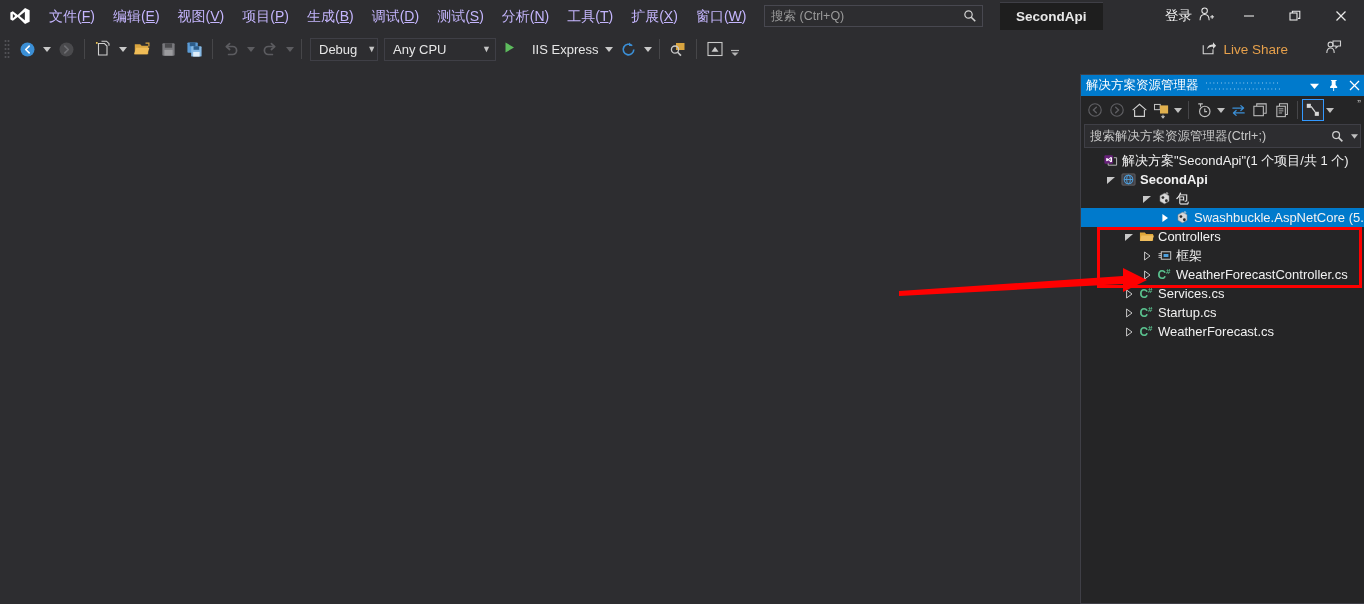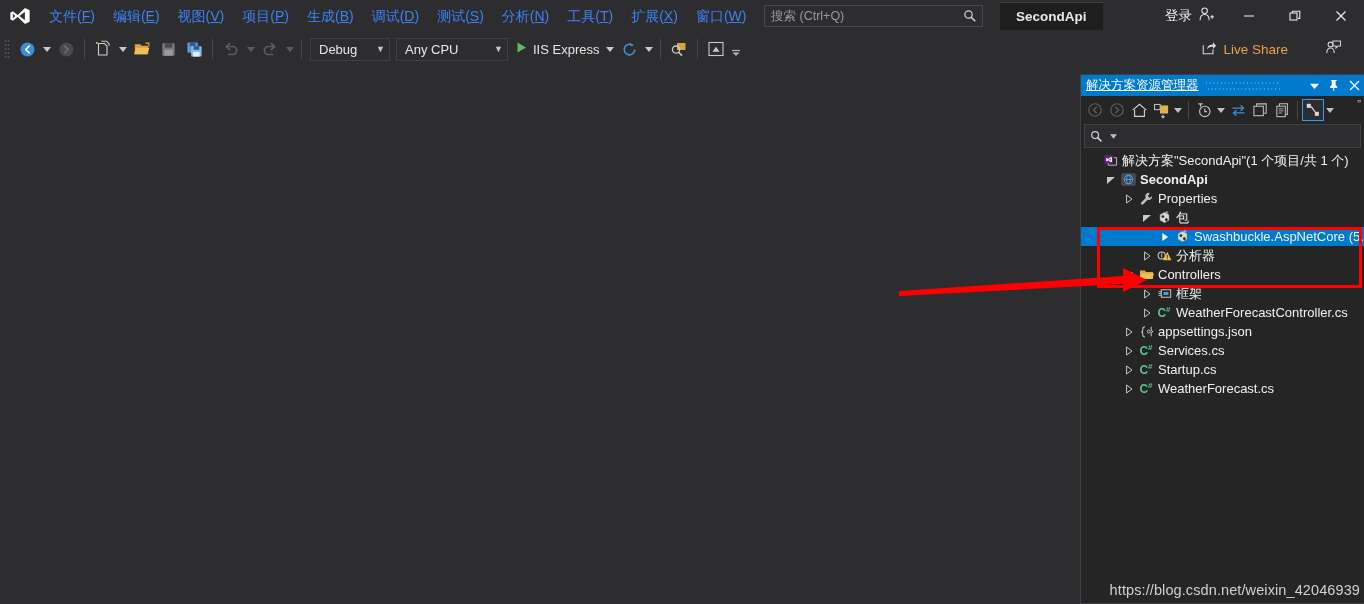--- a/index.html
+++ b/index.html
@@ -15,21 +15,21 @@
   
   .titlebar {
     position: absolute; left: 0; top: 0; width: 1364px; height: 32px;
     background: #2d2d30; display: flex; align-items: center;
   }
   .vs-logo {
     width: 40px; height: 32px; display: flex; align-items: center; justify-content: center;
   }
   .menu { display: flex; align-items: center; height: 32px; }
   .menu-item {
-    color: #3b82f6; font-size: 14px; padding: 0 9px; height: 32px;
+    color: #c4b5fd; font-size: 14px; padding: 0 9px; height: 32px;
     line-height: 32px; white-space: nowrap; cursor: default;
   }
   .menu-item .mn { text-decoration: underline; }
 
   .search-box {
     position: absolute; left: 764px; top: 5px; width: 219px; height: 22px;
     background: #2d2d30; border: 1px solid #484850; display: flex; align-items: center;
   }
   .search-box input {
     flex: 1; background: transparent; border: none; outline: none;
@@ -65,38 +65,38 @@
   }
   .tb-caret { width: 13px; height: 26px; display: flex; align-items: center; justify-content: center; }
   .tb-sep { width: 1px; height: 20px; background: #464649; margin: 0 5px; }
   .combo {
     height: 23px; border: 1px solid #3f3f46; background: #2d2d30; color: #e6e6e6;
     font-size: 13px; display: flex; align-items: center; justify-content: space-between;
     padding: 0 4px 0 8px; margin: 0 3px;
   }
   .combo .cv { white-space: nowrap; }
   .combo .cc { margin-left: 10px; color: #c5c5c5; font-size: 9px; }
-  .run-btn { display: flex; align-items: center; height: 26px; padding: 0 4px; gap: 5px; }
+  .run-btn { display: flex; align-items: center; height: 26px; padding: 0 4px; gap: 16px; }
   .run-label { color: #e6e6e6; font-size: 13px; white-space: nowrap; }
   .live-share {
     position: absolute; right: 72px; top: 4px; height: 26px; display: flex;
     align-items: center; gap: 6px; color: #e6a04b; font-size: 13.5px; padding: 0 4px;
   }
   .ls-person { position: absolute; right: 22px; top: 7px; }
 
   
   .solexp {
     position: absolute; left: 1080px; top: 74px; width: 284px; height: 530px;
     background: #252526; border: 1px solid #3f3f46; border-right: none;
   }
   .se-header {
     height: 21px; background: #007acc; display: flex; align-items: center;
     padding-left: 5px; color: #ffffff; font-size: 12.5px; position: relative;
   }
-  .se-title { white-space: nowrap; text-decoration: underline; }
+  .se-title { white-space: nowrap; }
   .se-dots { flex: 1; margin: 0 6px; height: 12px; overflow: hidden; opacity: .75; }
   .se-hbtn { width: 20px; height: 21px; display: flex; align-items: center; justify-content: center; }
 
   .se-toolbar {
     height: 28px; display: flex; align-items: center; padding: 0 3px; gap: 0px;
     background: #252526; position: relative;
   }
   .se-tb { width: 22px; height: 22px; display: flex; align-items: center; justify-content: center; }
   .se-tb-caret { width: 12px; height: 22px; display: flex; align-items: center; justify-content: center; }
   .se-tb.active { border: 1px solid #3399ff; background: #2d2d30; }
@@ -305,21 +305,21 @@
       </svg>
     </span>
     <span class="tb-caret">
       <svg width="8" height="5" viewBox="0 0 8 5">
           <path d="M0 0 L8 0 L4 5 Z" fill="#5c5c60"></path>
         </svg>
     </span>
 
     <span class="tb-sep"></span>
 
-    <div class="combo" style="width:80px">
+    <div class="combo" style="width:68px">
       <span class="cv">Debug</span>
       <span class="cc">▼</span>
     </div>
     <div class="combo" style="width:112px">
       <span class="cv">Any CPU</span>
       <span class="cc">▼</span>
     </div>
 
     <div class="run-btn">
       <span>
@@ -538,20 +538,21 @@
       </span>
       <span class="se-tb-caret">
         <svg width="8" height="5" viewBox="0 0 8 5">
             <path d="M0 0 L8 0 L4 5 Z" fill="#c0c0c0"></path>
           </svg>
       </span>
       <span class="se-overflow">”</span>
     </div>
 
     <div class="se-search">
+      <input type="text" placeholder="搜索解决方案资源管理器(Ctrl+;)" style="">
       <span style="width:22px;display:flex;align-items:center;justify-content:center">
         <svg width="13" height="13" viewBox="0 0 16 16">
           <circle cx="6.3" cy="6.3" r="4.2" fill="none" stroke="#d0d0d0" stroke-width="1.5"></circle>
           <line x1="9.4" y1="9.4" x2="14" y2="14" stroke="#d0d0d0" stroke-width="2"></line>
         </svg>
       </span>
       <span style="width:12px;display:flex;align-items:center;justify-content:center">
         <svg width="7" height="5" viewBox="0 0 8 5">
             <path d="M0 0 L8 0 L4 5 Z" fill="#c0c0c0"></path>
           </svg>
@@ -579,33 +580,20 @@
           <span class="ticon">
             <svg width="15" height="15" viewBox="0 0 16 16">
               <rect x="1" y="2" width="14" height="12" rx="1" fill="#3f3f46" stroke="#6d6d70" stroke-width="0.8"></rect>
               <circle cx="8" cy="8" r="4.6" fill="none" stroke="#4ea0dd" stroke-width="1.1"></circle>
               <ellipse cx="8" cy="8" rx="2" ry="4.6" fill="none" stroke="#4ea0dd" stroke-width="1"></ellipse>
               <line x1="3.4" y1="8" x2="12.6" y2="8" stroke="#4ea0dd" stroke-width="1"></line>
             </svg>
           </span>
           <span class="tlabel">SecondApi</span>
         </div>
-        <div class="tnode" style="padding-left: 40px;">
-          <span class="expander">
-            <svg width="10" height="10" viewBox="0 0 10 10">
-              <path d="M2.6 1 L8 5 L2.6 9 Z" fill="none" stroke="#c8c8c8" stroke-width="1"></path>
-            </svg>
-          </span>
-          <span class="ticon">
-            <svg width="15" height="15" viewBox="0 0 16 16">
-              <path d="M10.6 2 a3.6 3.6 0 0 0 -3.4 5.4 L2.4 12.2 a1.4 1.4 0 0 0 2 2 L9.2 9.4 A3.6 3.6 0 0 0 14 5.4 L11.6 7.4 L9.4 5.2 L11.4 2.8 Z" fill="#c0c0c0"></path>
-            </svg>
-          </span>
-          <span class="tlabel">Properties</span>
-        </div>
         <div class="tnode" style="padding-left: 58px;">
           <span class="expander">
             <svg width="10" height="10" viewBox="0 0 10 10">
               <path d="M1 2 L9 2 L1 9 Z" fill="#c8c8c8"></path>
             </svg>
           </span>
           <span class="ticon">
             <svg width="15" height="15" viewBox="0 0 16 16">
               <path d="M3.2 5 L8 2.4 L12.8 5 V11 L8 13.6 L3.2 11 Z" fill="#d8d8d8" stroke="#8a8a8a" stroke-width="0.6"></path>
               <circle cx="6.3" cy="7" r="1.5" fill="#2b2b2b"></circle>
@@ -623,38 +611,20 @@
           </span>
           <span class="ticon">
             <svg width="15" height="15" viewBox="0 0 16 16">
               <path d="M3.2 5 L8 2.4 L12.8 5 V11 L8 13.6 L3.2 11 Z" fill="#d8d8d8" stroke="#8a8a8a" stroke-width="0.6"></path>
               <circle cx="6.3" cy="7" r="1.5" fill="#2b2b2b"></circle>
               <circle cx="10" cy="10.4" r="1.5" fill="#2b2b2b"></circle>
               <circle cx="10.6" cy="2.6" r="0.9" fill="none" stroke="#d8d8d8" stroke-width="0.8"></circle>
             </svg>
           </span>
           <span class="tlabel">Swashbuckle.AspNetCore (5.0</span>
-        </div>
-        <div class="tnode" style="padding-left: 58px;">
-          <span class="expander">
-            <svg width="10" height="10" viewBox="0 0 10 10">
-              <path d="M2.6 1 L8 5 L2.6 9 Z" fill="none" stroke="#c8c8c8" stroke-width="1"></path>
-            </svg>
-          </span>
-          <span class="ticon">
-            <svg width="15" height="15" viewBox="0 0 16 16">
-              <circle cx="5" cy="8" r="3.8" fill="none" stroke="#d0d0d0" stroke-width="1.1"></circle>
-              <rect x="4.5" y="6.6" width="1" height="3.4" fill="#d0d0d0"></rect>
-              <rect x="4.5" y="5" width="1" height="1.1" fill="#d0d0d0"></rect>
-              <path d="M11 4 L15.4 13 H6.6 Z" fill="#e8c04a"></path>
-              <rect x="10.5" y="7.4" width="1" height="3" fill="#3a3a12"></rect>
-              <rect x="10.5" y="11" width="1" height="1" fill="#3a3a12"></rect>
-            </svg>
-          </span>
-          <span class="tlabel">分析器</span>
         </div>
         <div class="tnode" style="padding-left: 40px;">
           <span class="expander">
             <svg width="10" height="10" viewBox="0 0 10 10">
               <path d="M1 2 L9 2 L1 9 Z" fill="#c8c8c8"></path>
             </svg>
           </span>
           <span class="ticon">
             <svg width="15" height="15" viewBox="0 0 16 16">
               <path d="M1 3.6 h5.2 l1.4 1.6 h7.4 v7.2 h-14 z" fill="#dfa73a"></path>
@@ -693,35 +663,20 @@
           </span>
           <span class="tlabel">WeatherForecastController.cs</span>
         </div>
         <div class="tnode" style="padding-left: 40px;">
           <span class="expander">
             <svg width="10" height="10" viewBox="0 0 10 10">
               <path d="M2.6 1 L8 5 L2.6 9 Z" fill="none" stroke="#c8c8c8" stroke-width="1"></path>
             </svg>
           </span>
           <span class="ticon">
-            <svg width="15" height="15" viewBox="0 0 16 16">
-              <path d="M6.4 3 a2.4 2.4 0 0 0 -2.4 2.4 v1.4 a1.6 1.6 0 0 1 -1.6 1.6 a1.6 1.6 0 0 1 1.6 1.6 v1.4 a2.4 2.4 0 0 0 2.4 2.4" fill="none" stroke="#c8c8c8" stroke-width="1.1"></path>
-              <circle cx="10.4" cy="8" r="1.6" fill="none" stroke="#c8c8c8" stroke-width="1"></circle>
-              <path d="M13 3 v3.4 l1.6 1.6 l-1.6 1.6 v3.4" fill="none" stroke="#c8c8c8" stroke-width="1.1"></path>
-            </svg>
-          </span>
-          <span class="tlabel">appsettings.json</span>
-        </div>
-        <div class="tnode" style="padding-left: 40px;">
-          <span class="expander">
-            <svg width="10" height="10" viewBox="0 0 10 10">
-              <path d="M2.6 1 L8 5 L2.6 9 Z" fill="none" stroke="#c8c8c8" stroke-width="1"></path>
-            </svg>
-          </span>
-          <span class="ticon">
             <span style="color:#5ac18e;font-weight:bold;font-size:12px;font-family:'Liberation Sans',sans-serif">C<sup style="font-size:8px">#</sup></span>
           </span>
           <span class="tlabel">Services.cs</span>
         </div>
         <div class="tnode" style="padding-left: 40px;">
           <span class="expander">
             <svg width="10" height="10" viewBox="0 0 10 10">
               <path d="M2.6 1 L8 5 L2.6 9 Z" fill="none" stroke="#c8c8c8" stroke-width="1"></path>
             </svg>
           </span>
@@ -742,14 +697,13 @@
           <span class="tlabel">WeatherForecast.cs</span>
         </div>
       </div>
   </div>
 
   <div class="anno-box"></div>
   <svg class="anno-arrow" width="260" height="40" viewBox="0 0 260 40">
     <path d="M4 33 L228 18 L228 10 L252 22 L228 34 L228 26 L4 38 Z" fill="#ff0000"></path>
   </svg>
 
-  <div class="watermark">https://blog.csdn.net/weixin_42046939</div>
 </div>
 
 </body></html>

